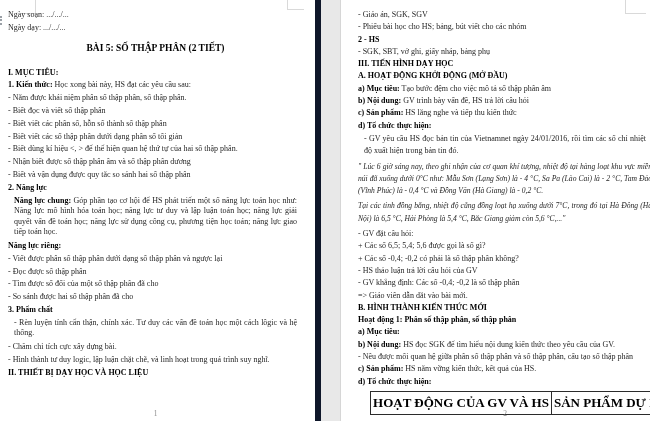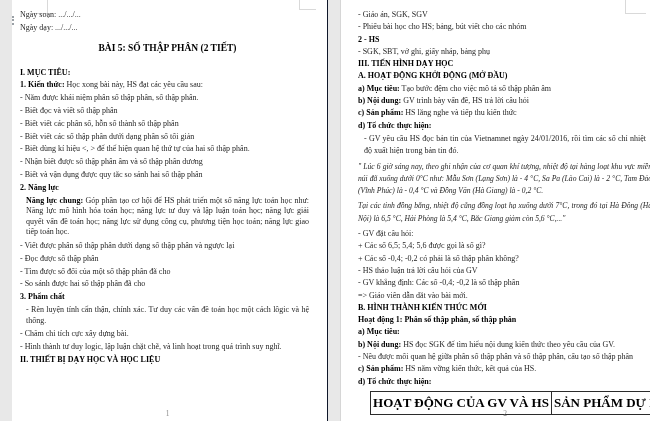--- a/index.html
+++ b/index.html
@@ -5,21 +5,21 @@
   html,body{margin:0;padding:0;}
   body{
     width:650px;height:421px;overflow:hidden;position:relative;
     background:#e8e8e8;
     font-family:"Liberation Serif","DejaVu Serif",serif;
     color:#1f1f1f;
   }
   .paper{
     position:absolute;top:0;bottom:0;background:#ffffff;overflow:hidden;
   }
-  #left-page{left:12px;width:315px;border-right:1px solid #0f172a;}
+  #left-page{left:0;width:315px;border-right:6px solid #0f172a;}
   #right-page{left:340px;width:322px;border-left:1px solid #d6d6d6;}
 
   .content{position:relative;}
   #left-content{padding:9px 12px 0 8px;}
   #right-content{padding:9px 11px 0 17px;width:294px;}
 
   .ln{font-size:8px;line-height:12.8px;white-space:nowrap;}
   #right-content .ln{line-height:12.3px;}
   .ln.heading{font-weight:bold;color:#000;}
   .ln.justify,.ln.lead-justify{
@@ -80,20 +80,21 @@
       <div class="ln lead"><b>1. Kiến thức:</b> Học xong bài này, HS đạt các yêu cầu sau:</div>
       <div class="ln plain">- Nắm được khái niệm phân số thập phân, số thập phân.</div>
       <div class="ln plain">- Biết đọc và viết số thập phân</div>
       <div class="ln plain">- Biết viết các phân số, hỗn số thành số thập phân</div>
       <div class="ln plain">- Biết viết các số thập phân dưới dạng phân số tối giản</div>
       <div class="ln plain">- Biết dùng kí hiệu &lt;, &gt; để thể hiện quan hệ thứ tự của hai số thập phân.</div>
       <div class="ln plain">- Nhận biết được số thập phân âm và số thập phân dương</div>
       <div class="ln plain">- Biết và vận dụng được quy tắc so sánh hai số thập phân</div>
       <div class="ln heading">2. Năng lực</div>
       <div class="ln lead-justify"><b>Năng lực chung:</b> Góp phần tạo cơ hội để HS phát triển một số năng lực toán học như: Năng lực mô hình hóa toán học; năng lực tư duy và lập luận toán học; năng lực giải quyết vấn đề toán học; năng lực sử dụng công cụ, phương tiện học toán; năng lực giao tiếp toán học.</div>
+      <div class="ln heading">Năng lực riêng:</div>
       <div class="ln plain">- Viết được phân số thập phân dưới dạng số thập phân và ngược lại</div>
       <div class="ln plain">- Đọc được số thập phân</div>
       <div class="ln plain">- Tìm được số đối của một số thập phân đã cho</div>
       <div class="ln plain">- So sánh được hai số thập phân đã cho</div>
       <div class="ln heading">3. Phẩm chất</div>
       <div class="ln justify">- Rèn luyện tính cẩn thận, chính xác. Tư duy các vấn đề toán học một cách lôgic và hệ thống.</div>
       <div class="ln plain">- Chăm chỉ tích cực xây dựng bài.</div>
       <div class="ln plain">- Hình thành tư duy logic, lập luận chặt chẽ, và linh hoạt trong quá trình suy nghĩ.</div>
       <div class="ln heading">II. THIẾT BỊ DẠY HỌC VÀ HỌC LIỆU</div>
     </div>

